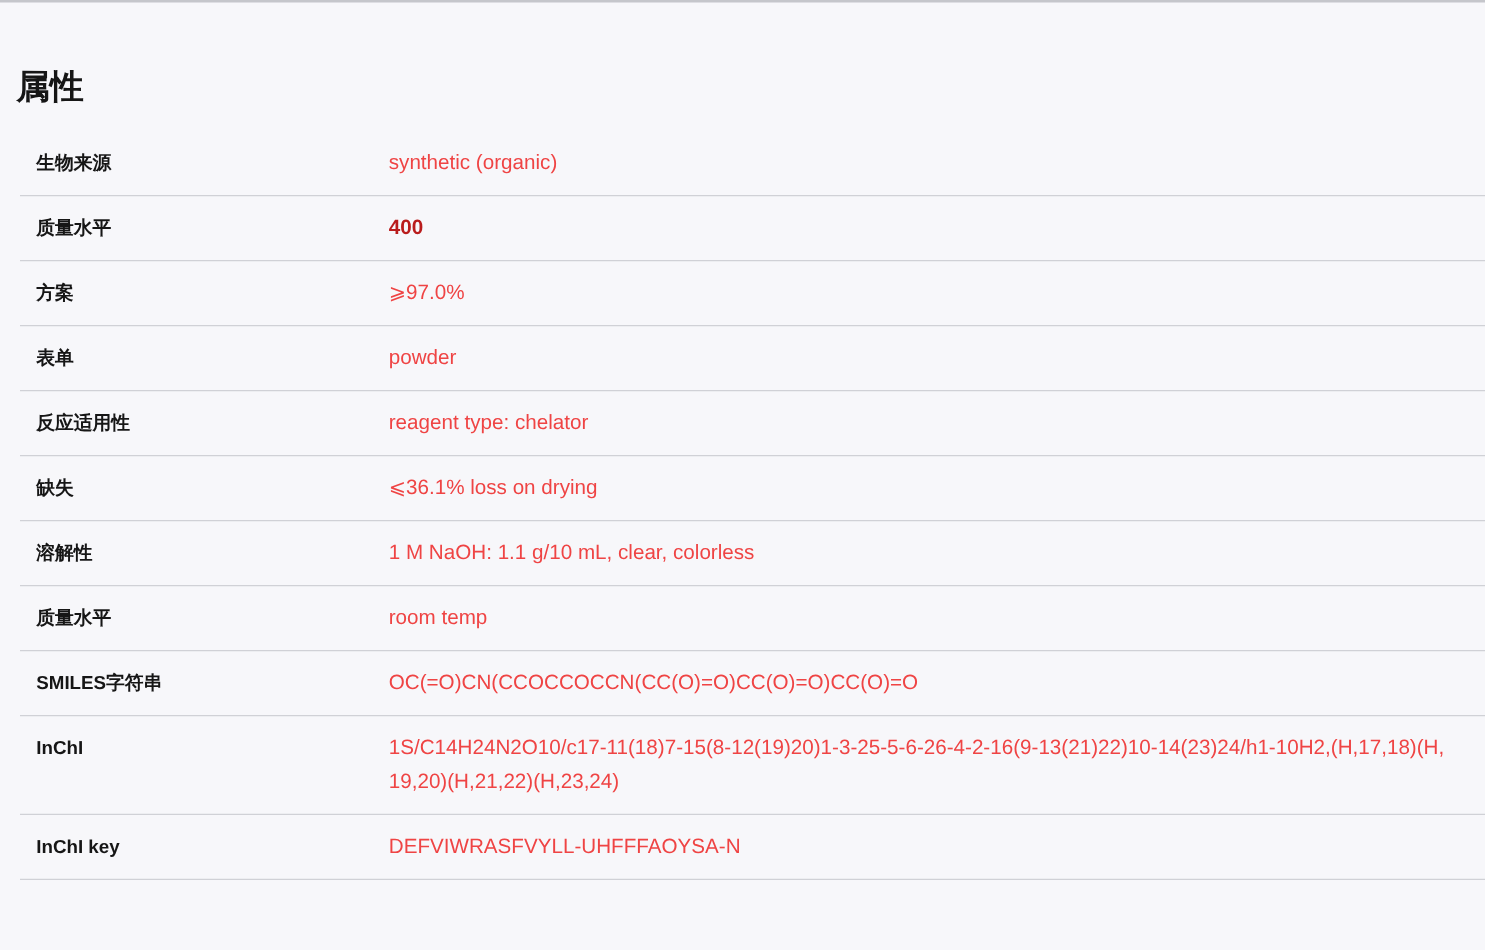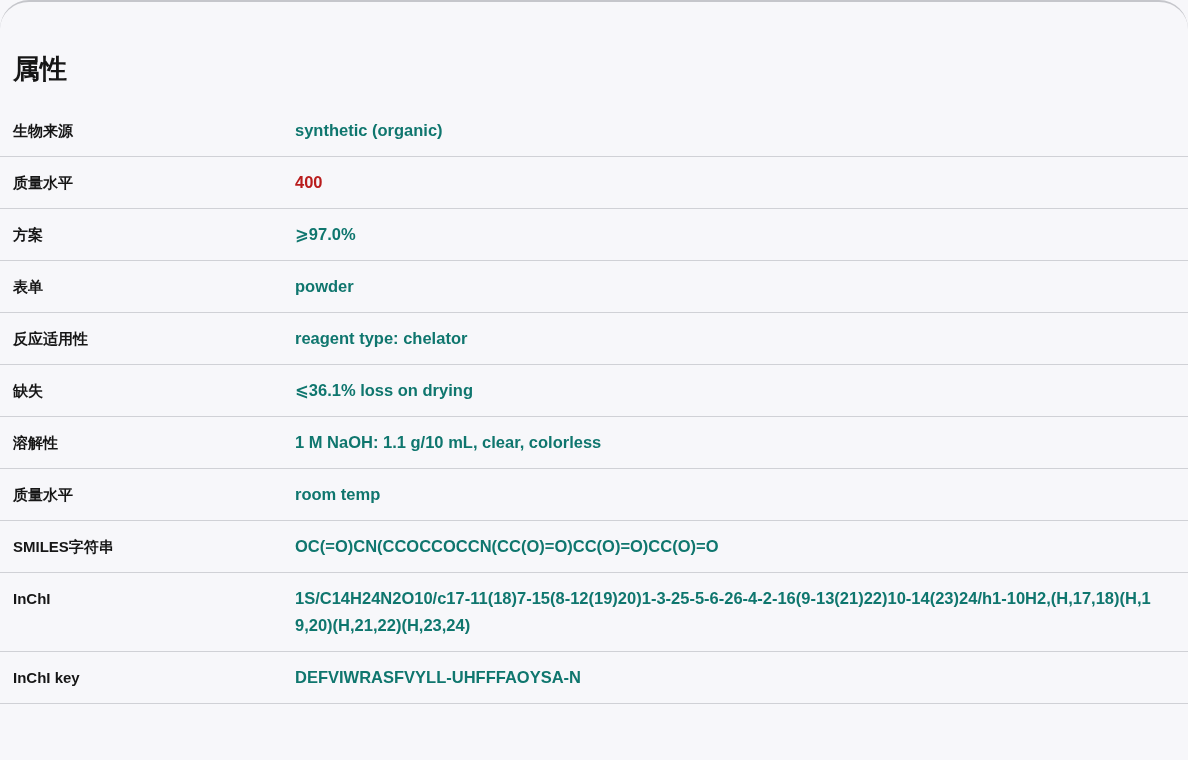--- a/index.html
+++ b/index.html
@@ -10,56 +10,56 @@
     color: #1a1a1a;
   }
   .page {
     position: relative;
     width: 1188px;
     height: 760px;
     background: #f7f7fa;
     border-top: 2px solid #c5c6cb;
     overflow: hidden;
     box-sizing: border-box;
-    border-radius: 29px;
   }
   .page-title {
     margin: 0;
     padding: 50px 0 0 13px;
     font-size: 27px;
     line-height: 34px;
     font-weight: 700;
     color: #161616;
   }
   .props-table {
     margin-top: 19px;
   }
   .prop-row {
     display: flex;
     align-items: flex-start;
     padding: 12px 0;
     border-bottom: 1px solid #d0d1d6;
+    margin-left: 16px;
   }
   .prop-label {
     flex: 0 0 295px;
     box-sizing: border-box;
     padding-left: 13px;
     font-size: 15px;
     font-weight: 700;
     line-height: 27px;
     color: #161616;
   }
   .prop-value {
     flex: 1 1 auto;
     box-sizing: border-box;
     padding-right: 24px;
     font-size: 16.5px;
-    font-weight: 700;
+    font-weight: 400;
     line-height: 27px;
-    color: #0f766e;
+    color: #ef4444;
     word-break: break-all;
   }
   .prop-value.link-value {
     font-weight: 700;
     cursor: pointer;
   }
 </style>
 </head>
 <body>
 

